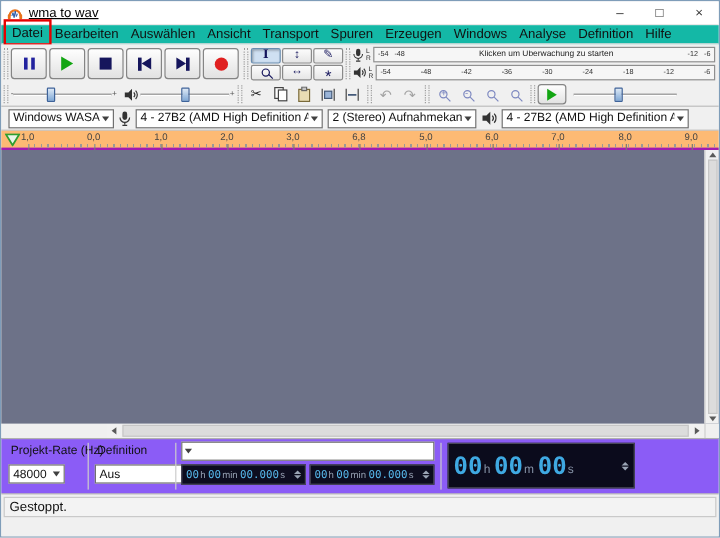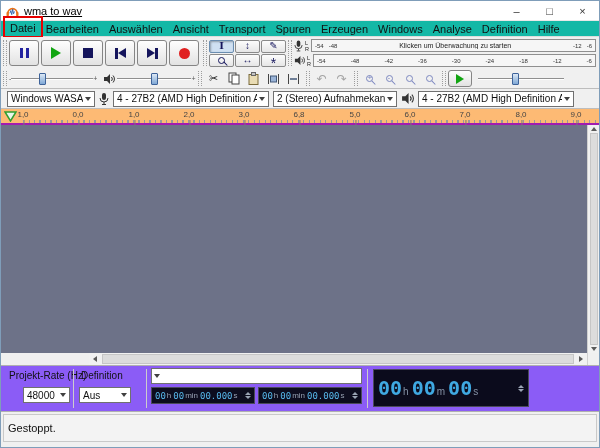--- a/index.html
+++ b/index.html
@@ -124,21 +124,21 @@
   .tspin i { display:block; }
   .tspin .up { width:0; height:0; border-left:3px solid transparent; border-right:3px solid transparent; border-bottom:3px solid #9aa4b4; }
   .tspin .dn { width:0; height:0; border-left:3px solid transparent; border-right:3px solid transparent; border-top:3px solid #9aa4b4; }
   .bigtime { position:absolute; left:372px; top:3px; width:156px; height:38px; background:#0b0b1c;
              border:1px solid #4a4a5a; display:flex; align-items:center; padding:0 4px; }
   .bd { color:#3fa9e2; font-family:"DejaVu Sans Mono", monospace; font-size:20px; font-weight:bold; }
   .bu { color:#8592a6; font-size:10px; margin:6px 3px 0 1px; }
 
   
   .statusbar { flex:1; background:#f0f0f0; border-top:1px solid #b0b0b0; padding:2px; }
-  .statusfield { height:28px; border:1px solid #c9c9c9; background:#f3f3f3; display:flex;
+  .statusfield { height:17px; border:1px solid #c9c9c9; background:#f3f3f3; display:flex;
                  align-items:center; padding-left:4px; }
   .statusfield span { font-size:11px; color:#111; }
 </style>
 </head>
 <body>
 
 <div class="window">
 
   <div class="titlebar">
     <svg width="13" height="12" viewBox="0 0 14 13">
@@ -413,28 +413,28 @@
         <span class="hthumb" style="display:block"></span>
       </span>
     <span class="harrow">
         <span class="tri-rt"></span>
       </span>
     <span class="hcorner"></span>
   </div>
 
   <div class="selbar">
     <span class="sblabel" style="left:8px">Projekt-Rate (Hz)</span>
-    <div class="combo" style="left:22px;top:21px;width:47px">
+    <div class="combo" style="left:6px;top:21px;width:47px">
       <span class="ctext">48000</span>
         <span class="carrow"></span>
     </div>
     <span class="vsep" style="left:72px"></span>
 
     <span class="sblabel" style="left:80px">Definition</span>
-    <div class="combo" style="left:78px;top:21px;width:52px">
+    <div class="combo" style="left:78px;top:21px;width:84px">
       <span class="ctext">Aus</span>
         <span class="carrow"></span>
     </div>
     <span class="vsep" style="left:145px"></span>
 
     <div class="combo" style="left:150px;top:2px;width:211px">
         <span class="carrow"></span>
     </div>
     <div class="timefield" style="left:150px;top:21px">
       <span class="td">00</span>

